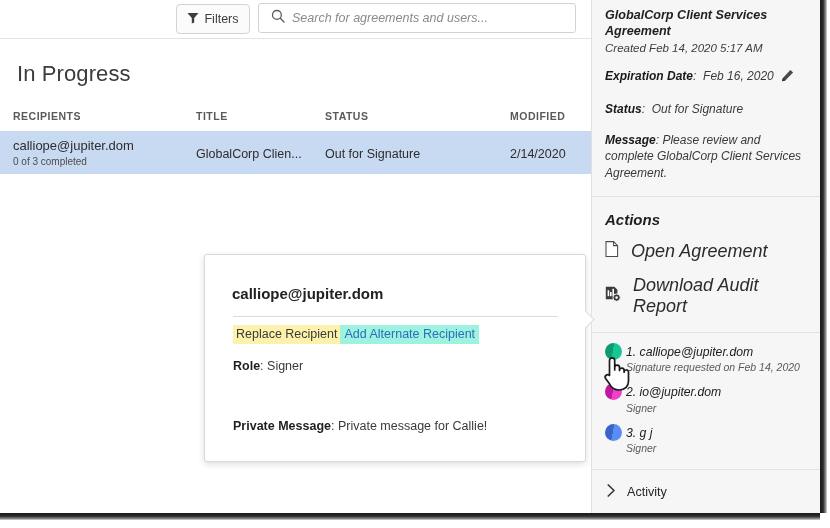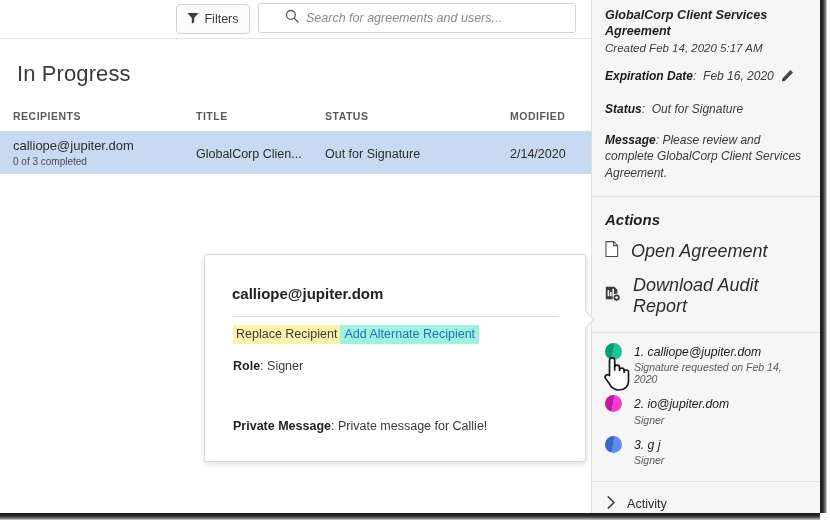--- a/index.html
+++ b/index.html
@@ -77,21 +77,21 @@
   .search-box {
     position: absolute;
     left: 258px; top: 3px;
     width: 318px; height: 30px;
     border: 1px solid #d3d3d3;
     border-radius: 3px;
     background: #fff;
     display: flex;
     align-items: center;
     gap: 7px;
-    padding-left: 26px;
+    padding-left: 12px;
     box-sizing: border-box;
     cursor: text;
   }
   .search-box input {
     border: none;
     outline: none;
     flex: 1;
     font-family: "Liberation Sans", sans-serif;
     font-size: 12.5px;
     font-style: italic;
@@ -295,21 +295,21 @@
     cursor: pointer;
   }
 
   .recip-head {
     font-size: 12.3px;
     color: #2f2f2f;
     padding-top: 12px;
   }
   .recip-item {
     display: flex;
-    gap: 12px;
+    gap: 4px;
     padding-top: 9px;
     cursor: pointer;
   }
   .avatar {
     width: 17px; height: 17px;
     border-radius: 50%;
     flex: 0 0 17px;
     margin-top: 1px;
   }
   .recip-name {

